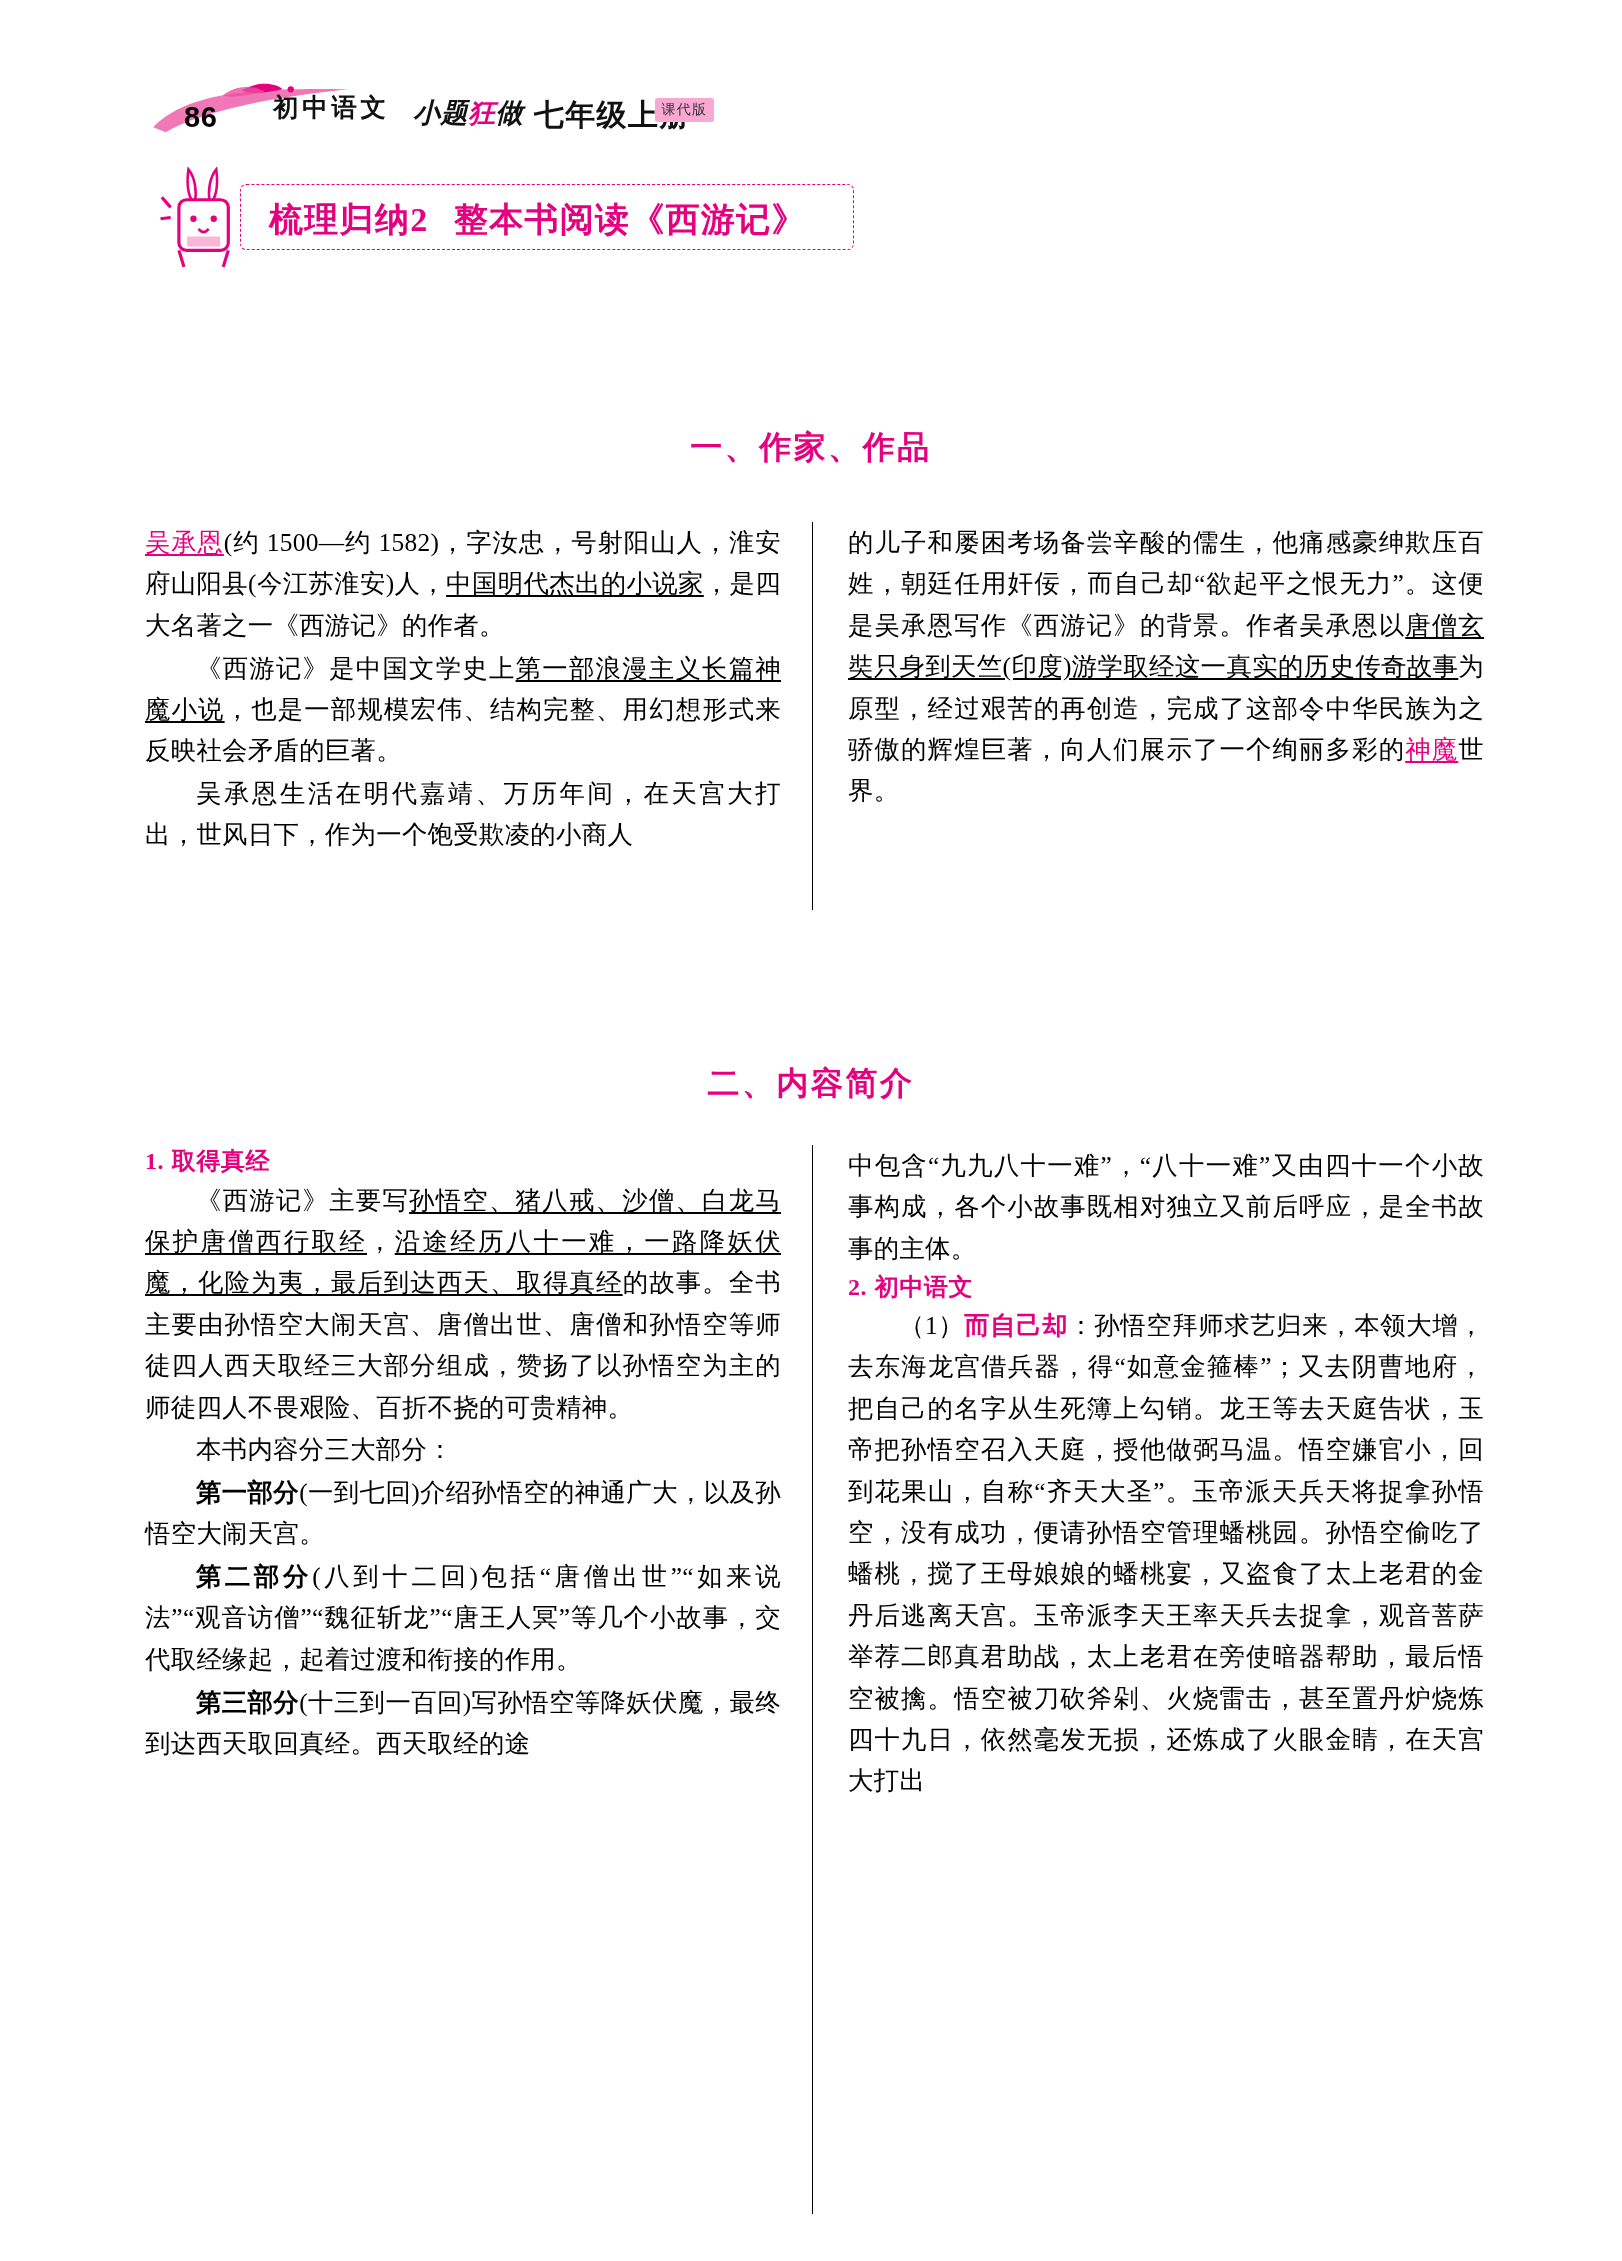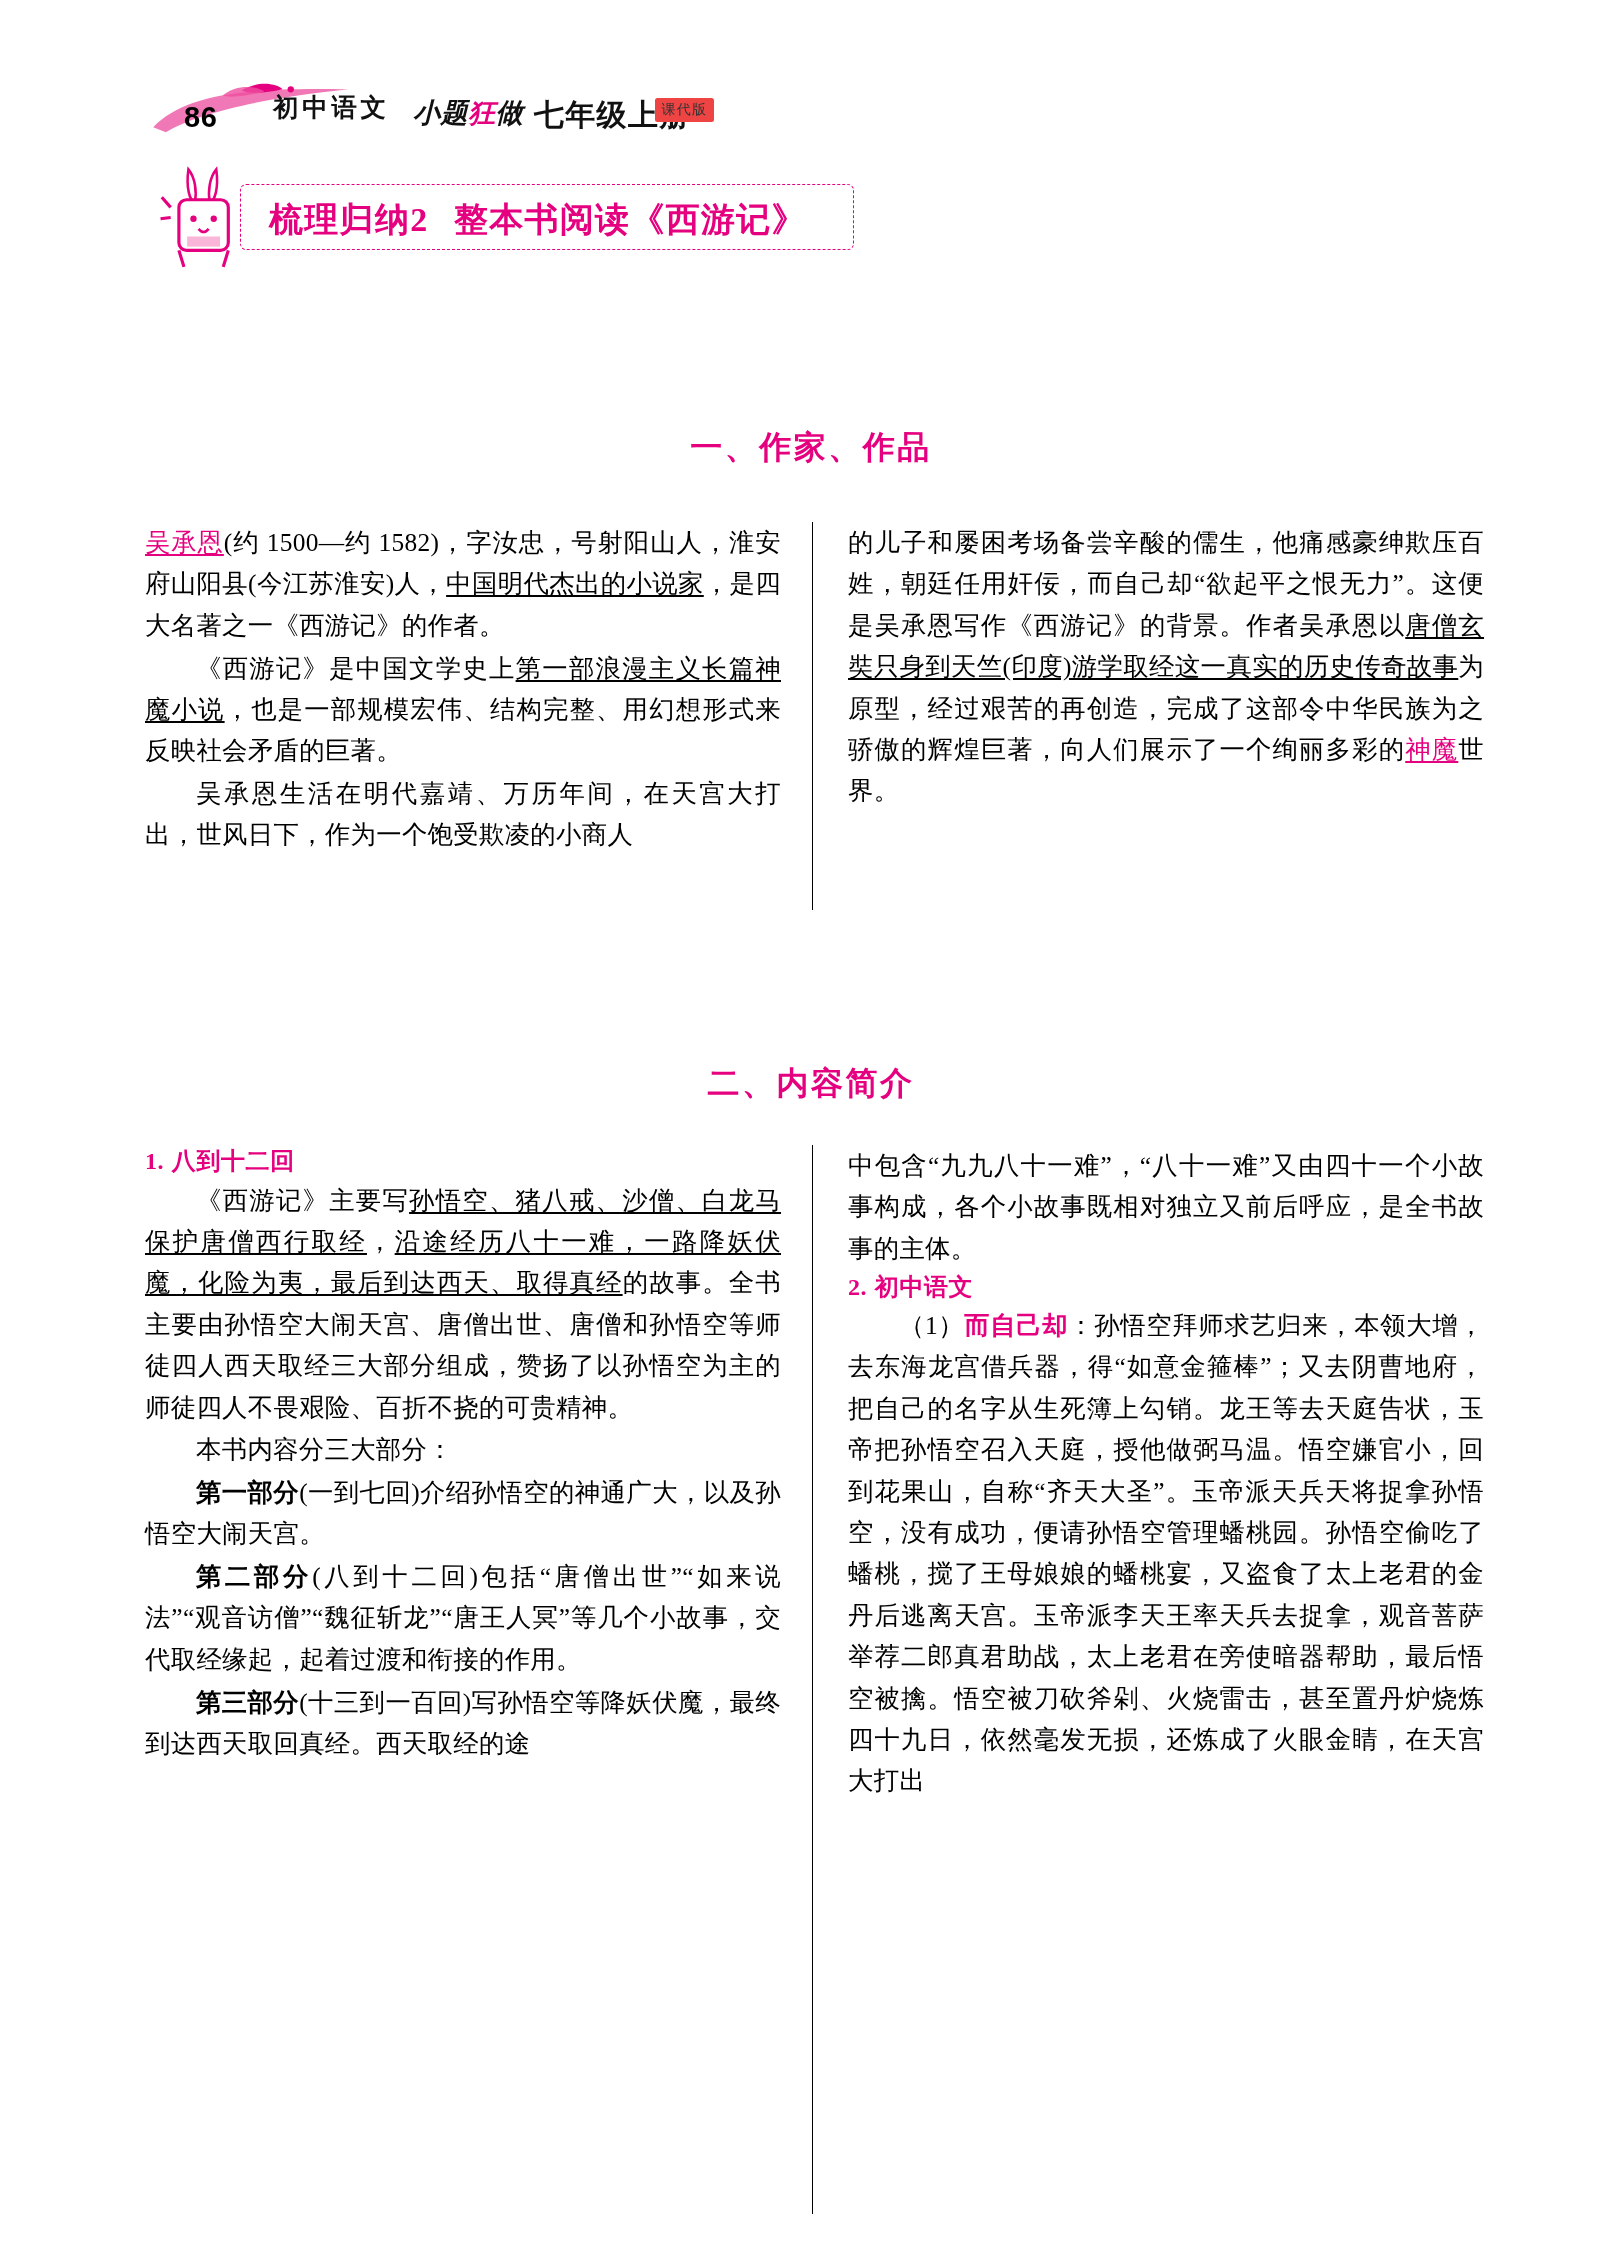--- a/index.html
+++ b/index.html
@@ -72,21 +72,21 @@
     top: 50px;
     font-size: 30px;
     font-weight: bold;
     color: #111;
     letter-spacing: 1.3px;
   }
   .hdr-badge {
     position: absolute;
     left: 509px;
     top: 53px;
-    background: #ef4444;
+    background: #f9a8d4;
     color: #333;
     font-size: 14px;
     padding: 3.2px 6.4px;
     border-radius: 2.5px;
     letter-spacing: 1.3px;
     font-family: "Liberation Sans", sans-serif;
   }
 
   
   .banner {
@@ -238,21 +238,21 @@
     <div class="col col-right" id="author-right">
         <p><span>的儿子和屡困考场备尝辛酸的儒生，他痛感豪绅欺压百姓，朝廷任用奸佞，而自己却“欲起平之恨无力”。这便是吴承恩写作《西游记》的背景。作者吴承恩以</span><span class="u">唐僧玄奘只身到天竺(印度)游学取经这一真实的历史传奇故事</span><span>为原型，经过艰苦的再创造，完成了这部令中华民族为之骄傲的辉煌巨著，向人们展示了一个绚丽多彩的</span><span class="pinku">神魔</span><span>世界。</span></p>
       </div>
   </div>
 
   <div class="big-heading" id="h-content">二、内容简介</div>
 
   <div class="cols" id="body2">
     <div class="divider" id="div2" style="height:1069px"></div>
     <div class="col col-left">
-      <div class="sub-head"><span class="num">1.</span><span>八到十二回</span></div>
+      <div class="sub-head"><span class="num">1.</span><span>取得真经</span></div>
       <div id="content-left">
           <p class="indent"><span>《西游记》主要写</span><span class="u">孙悟空、猪八戒、沙僧、白龙马保护唐僧西行取经</span><span>，</span><span class="u">沿途经历八十一难，一路降妖伏魔，化险为夷，最后到达西天、取得真经</span><span>的故事。全书主要由孙悟空大闹天宫、唐僧出世、唐僧和孙悟空等师徒四人西天取经三大部分组成，赞扬了以孙悟空为主的师徒四人不畏艰险、百折不挠的可贵精神。</span></p>
           <p class="indent"><span>本书内容分三大部分：</span></p>
           <p class="indent"><span class="b">第一部分</span><span>(一到七回)介绍孙悟空的神通广大，以及孙悟空大闹天宫。</span></p>
           <p class="indent"><span class="b">第二部分</span><span>(八到十二回)包括“唐僧出世”“如来说法”“观音访僧”“魏征斩龙”“唐王人冥”等几个小故事，交代取经缘起，起着过渡和衔接的作用。</span></p>
           <p class="indent"><span class="b">第三部分</span><span>(十三到一百回)写孙悟空等降妖伏魔，最终到达西天取回真经。西天取经的途</span></p>
         </div>
     </div>
     <div class="col col-right">
       <div id="content-right-top">

